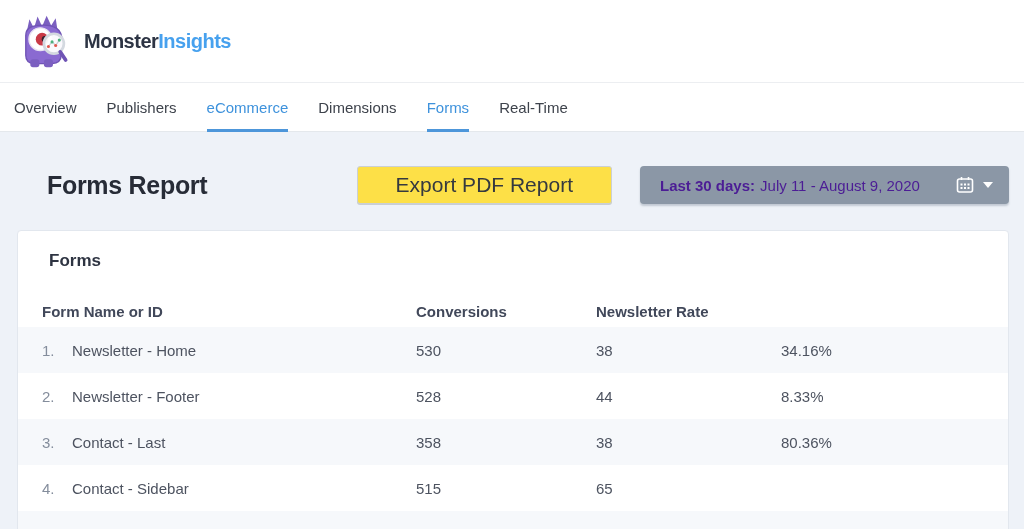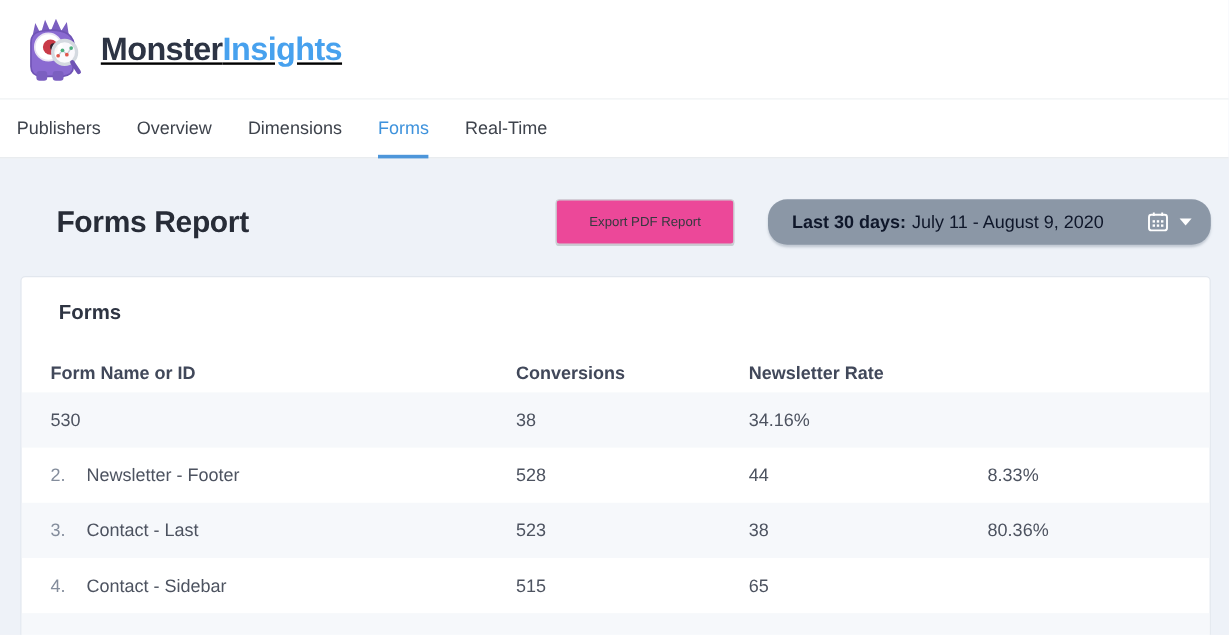--- a/index.html
+++ b/index.html
@@ -3,56 +3,56 @@
 <meta charset="utf-8">
 <style>
   * { margin:0; padding:0; box-sizing:border-box; }
   html,body { width:1024px; height:529px; overflow:hidden;
     font-family:"Liberation Sans", sans-serif; background:#eef2f8; }
 
   
   .app-header { height:83px; background:#fff; display:flex; align-items:center;
     padding-left:14px; border-bottom:1px solid #ecee f1; border-bottom:1px solid #eceef1; }
   .logo-svg { width:58px; height:58px; display:block; }
-  .wordmark { margin-left:12px; font-size:27px; font-weight:bold; letter-spacing:-0.5px;text-decoration:underline; }
+  .wordmark { margin-left:12px; font-size:20px; font-weight:bold; letter-spacing:-0.5px; }
   .wordmark .wm-dark { color:#2d3444; }
   .wordmark .wm-blue { color:#47a1ee; }
 
   
   .primary-nav { height:49px; background:#fff; display:flex; align-items:stretch;
     padding-left:14px; gap:30px; border-bottom:1px solid #e4e8ec; }
   .nav-tab { display:flex; align-items:center; font-size:15px; color:#3e434c;
     position:relative; cursor:pointer; text-decoration:none; white-space:nowrap; }
   .nav-tab.active { color:#3e92dc; }
   .nav-tab.active::after { content:""; position:absolute; left:0; right:0; bottom:-1px;
     height:3px; background:#4d96da; }
 
   
   .content { padding:34px 15px 0 15px; }
   .toolbar { display:flex; align-items:center; }
   .page-title { font-size:25px; font-weight:bold; color:#272c37; letter-spacing:-0.3px;margin-left:32px; }
   .actions { margin-left:auto; display:flex; align-items:center; gap:28px; }
-  .btn-export { height:38px; padding:0 27px; background:#ec4899; border:1px solid #cbd0d4;
-    border-radius:3px; color:#35393f; font-size:11px; cursor:pointer;
+  .btn-export { height:38px; padding:0 38px; background:#fde047; border:1px solid #cbd0d4;
+    border-radius:3px; color:#35393f; font-size:21px; cursor:pointer;
     box-shadow:0 1px 0 #c9ced3; font-family:"Liberation Sans",sans-serif; }
-  .btn-date { height:38px; width:369px; background:#8b97a6; border:none; border-radius:16px;
-    color:#0f172a; display:flex; align-items:center; padding:0 16px 0 20px; font-size:15px;
+  .btn-date { height:38px; width:369px; background:#8b97a6; border:none; border-radius:4px;
+    color:#4c1d95; display:flex; align-items:center; padding:0 16px 0 20px; font-size:15px;
     cursor:pointer; box-shadow:0 2px 2px rgba(110,124,140,.35);
     font-family:"Liberation Sans",sans-serif; }
   .btn-date b { font-weight:bold; margin-right:5px; }
   .date-icons { margin-left:auto; display:flex; align-items:center; gap:9px; }
   .caret-down { width:0; height:0; border-left:5px solid transparent;
     border-right:5px solid transparent; border-top:6px solid #fff; }
 
   
   .card { margin:26px 0 0 2px; background:#fff; border:1px solid #e2e7ee;
     border-radius:4px; padding-top:20px; height:320px; overflow:hidden; }
   .card-title { margin-left:31px; font-size:17px; font-weight:bold; color:#2e3442; line-height:20px; }
   .grid-row { display:grid; grid-template-columns:374px 180px 185px 1fr;
-    align-items:center; padding-left:24px;gap:14px; }
+    align-items:center; padding-left:24px; }
   .thead { margin-top:24px; height:32px; font-size:15px; font-weight:bold; color:#41485a; }
   .trow { height:46px; font-size:15px; color:#4d5360; }
   .trow.tint { background:#f6f8fb; }
   .row-num { display:inline-block; width:30px; color:#848d9c; }
 </style>
 </head>
 <body>
 
 <div class="app-header">
   <svg class="logo-svg" viewBox="0 0 64 64" aria-hidden="true">
@@ -75,22 +75,23 @@
     <circle cx="46" cy="37" r="1.7" fill="#e2574c"></circle>
     <circle cx="50" cy="31" r="1.7" fill="#4caf7d"></circle>
     <line x1="51" y1="44" x2="57" y2="53" stroke="#6f53b5" stroke-width="4" stroke-linecap="round"></line>
   </svg>
   <div class="wordmark">
     <span class="wm-dark">Monster</span><span class="wm-blue">Insights</span>
   </div>
 </div>
 
 <div class="primary-nav">
+  <a class="nav-tab">Overview</a>
   <a class="nav-tab">Publishers</a>
-  <a class="nav-tab">Overview</a>
+  <a class="nav-tab active">eCommerce</a>
   <a class="nav-tab">Dimensions</a>
   <a class="nav-tab active">Forms</a>
   <a class="nav-tab">Real-Time</a>
 </div>
 
 <div class="content">
 
   <div class="toolbar">
     <h1 class="page-title">Forms Report</h1>
     <div class="actions">
@@ -121,35 +122,36 @@
   <div class="card">
     <div class="card-title">Forms</div>
 
     <div class="grid-row thead">
       <div>Form Name or ID</div>
       <div>Conversions</div>
       <div>Newsletter Rate</div>
     </div>
 
     <div class="grid-row trow tint">
+      <div><span class="row-num">1.</span><span>Newsletter - Home</span></div>
       <div>530</div>
       <div>38</div>
       <div>34.16%</div>
     </div>
 
     <div class="grid-row trow">
       <div><span class="row-num">2.</span><span>Newsletter - Footer</span></div>
       <div>528</div>
       <div>44</div>
       <div>8.33%</div>
     </div>
 
     <div class="grid-row trow tint">
       <div><span class="row-num">3.</span><span>Contact - Last</span></div>
-      <div>523</div>
+      <div>358</div>
       <div>38</div>
       <div>80.36%</div>
     </div>
 
     <div class="grid-row trow">
       <div><span class="row-num">4.</span><span>Contact - Sidebar</span></div>
       <div>515</div>
       <div>65</div>
     </div>
 

